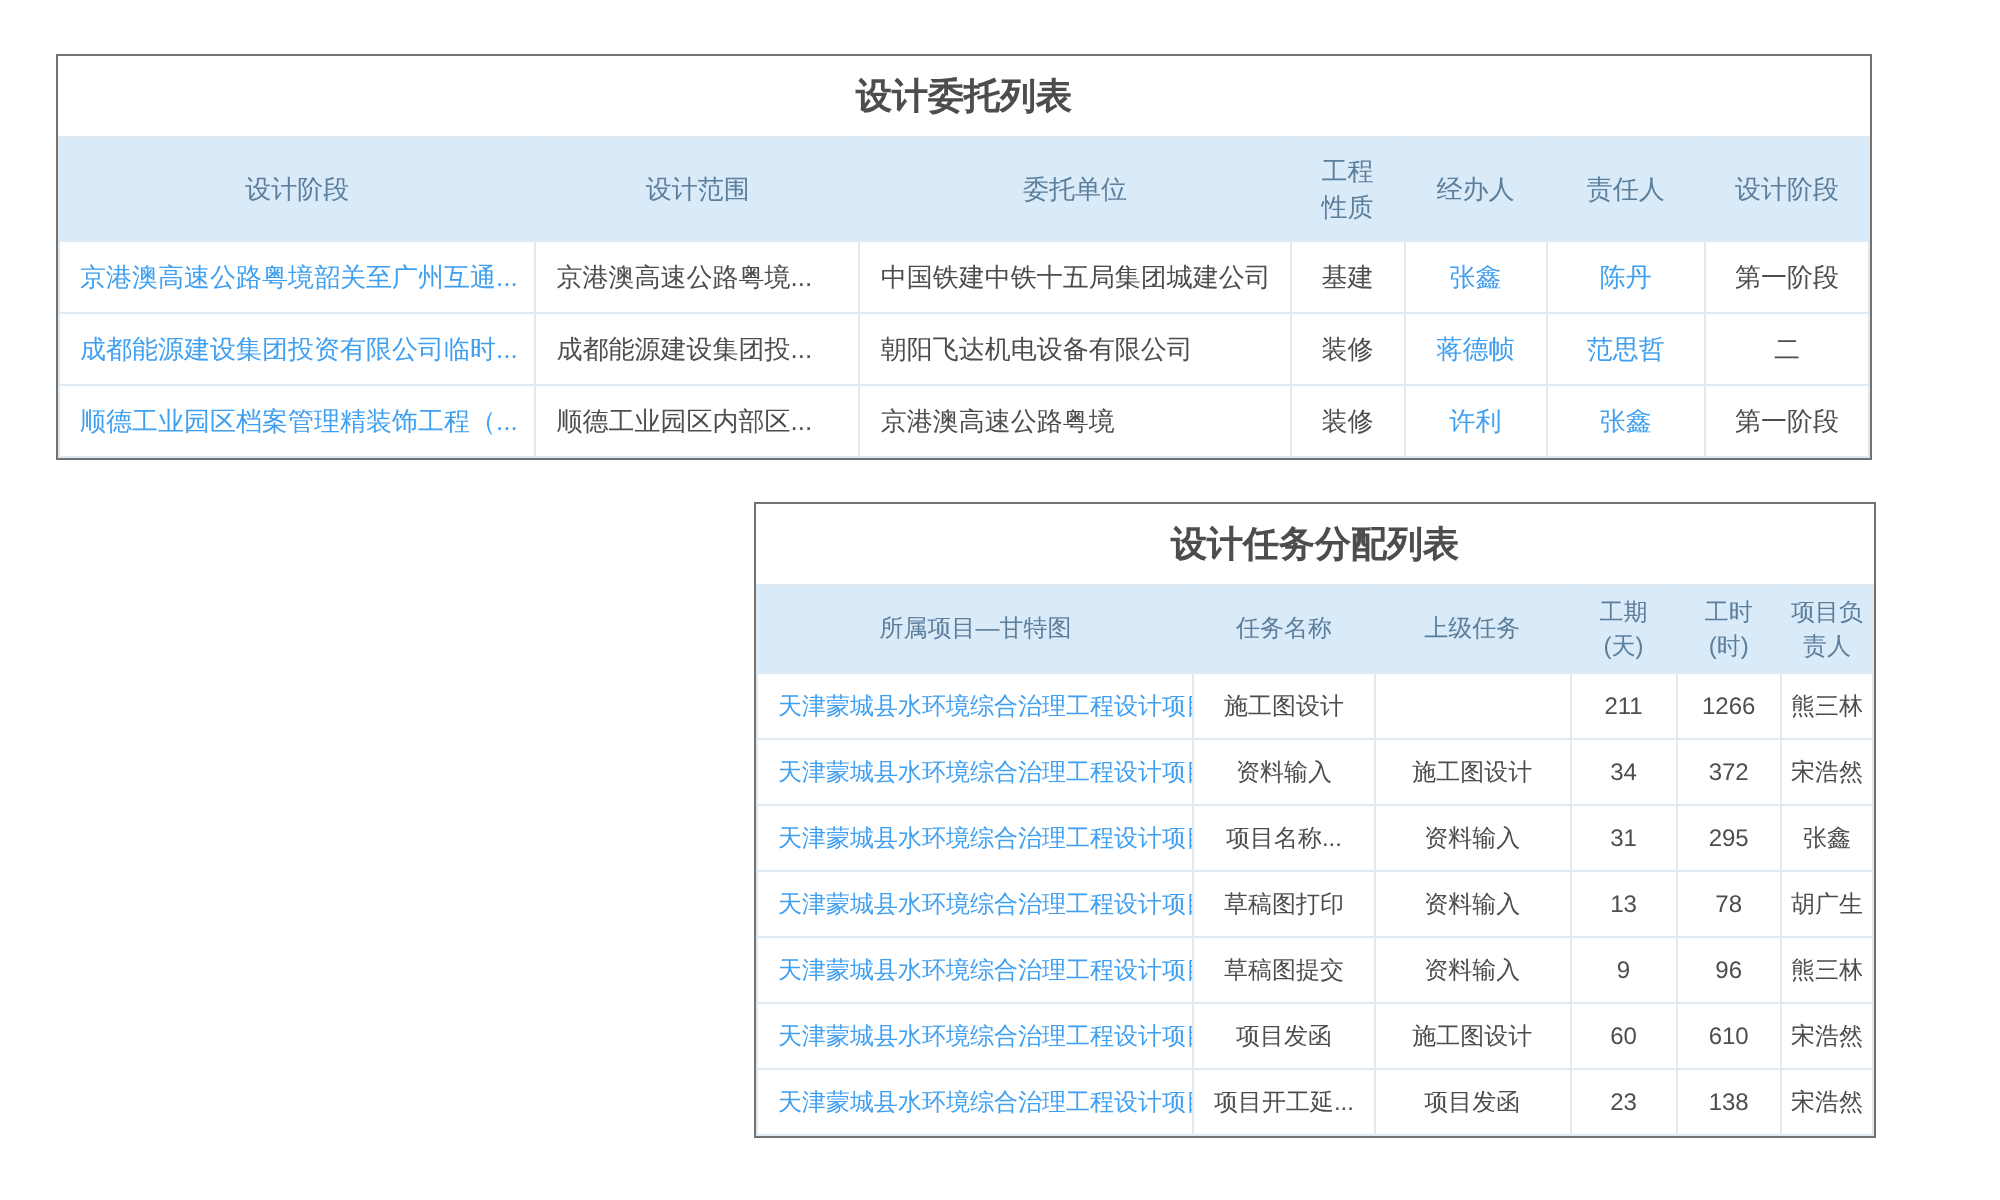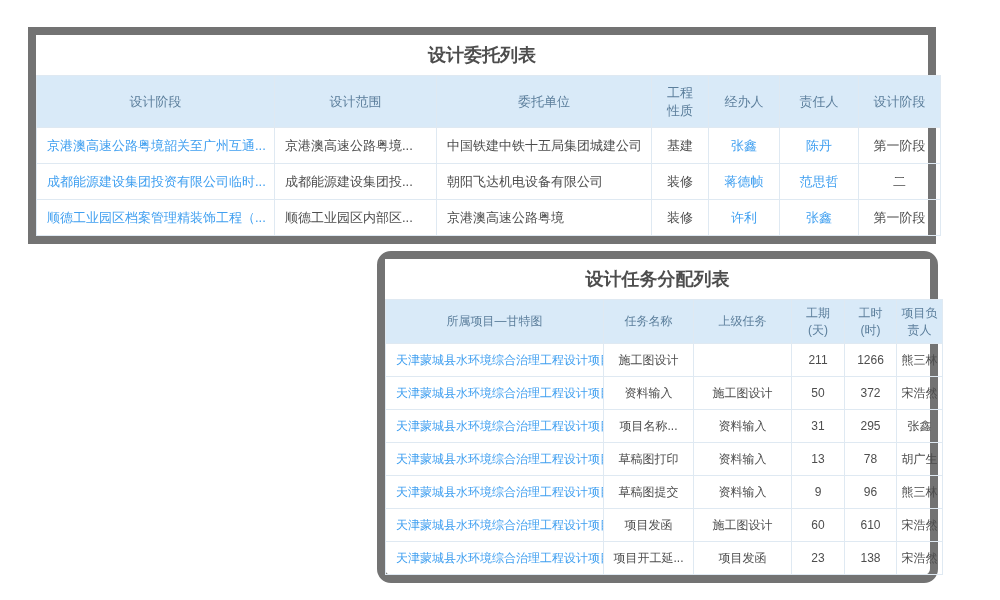--- a/index.html
+++ b/index.html
@@ -1,19 +1,19 @@
 <!DOCTYPE html>
 <html><head>
 <meta charset="utf-8">
 <style>
   html,body{margin:0;padding:0;background:#ffffff;width:1000px;height:600px;
     font-family:"Liberation Sans","DejaVu Sans",sans-serif;}
-  .panel{position:absolute;background:#fff;border:8px solid #737373;box-sizing:border-box;}
+  .panel{position:absolute;background:#fff;border:1px solid #737373;box-sizing:border-box;}
   #commission-panel{left:28px;top:27px;width:908px;}
-  #task-panel{left:377px;top:251px;width:561px;border-radius:14px;}
+  #task-panel{left:377px;top:251px;width:561px;}
   .panel-title{height:40px;line-height:40px;text-align:center;font-size:18px;
     font-weight:bold;color:#4d4d4d;background:#fff;}
   table{border-collapse:collapse;table-layout:fixed;width:100%;}
   th,td{border:1px solid #dfe9f2;overflow:hidden;box-sizing:border-box;}
   th{background:#d9eaf8;color:#5b7e9b;font-weight:normal;text-align:center;
     white-space:pre-line;line-height:1.35;}
   td{color:#4d4d4d;text-align:center;white-space:nowrap;}
   #commission-panel th{height:52px;font-size:13px;}
   #commission-panel td{height:36px;font-size:13px;}
   #task-panel th{height:44px;font-size:12px;}
@@ -110,21 +110,21 @@
         <td>施工图设计</td>
         <td></td>
         <td>211</td>
         <td>1266</td>
         <td>熊三林</td>
       </tr>
       <tr>
         <td class="left link">天津蒙城县水环境综合治理工程设计项目</td>
         <td>资料输入</td>
         <td>施工图设计</td>
-        <td>50</td>
+        <td>34</td>
         <td>372</td>
         <td>宋浩然</td>
       </tr>
       <tr>
         <td class="left link">天津蒙城县水环境综合治理工程设计项目</td>
         <td>项目名称...</td>
         <td>资料输入</td>
         <td>31</td>
         <td>295</td>
         <td>张鑫</td>

